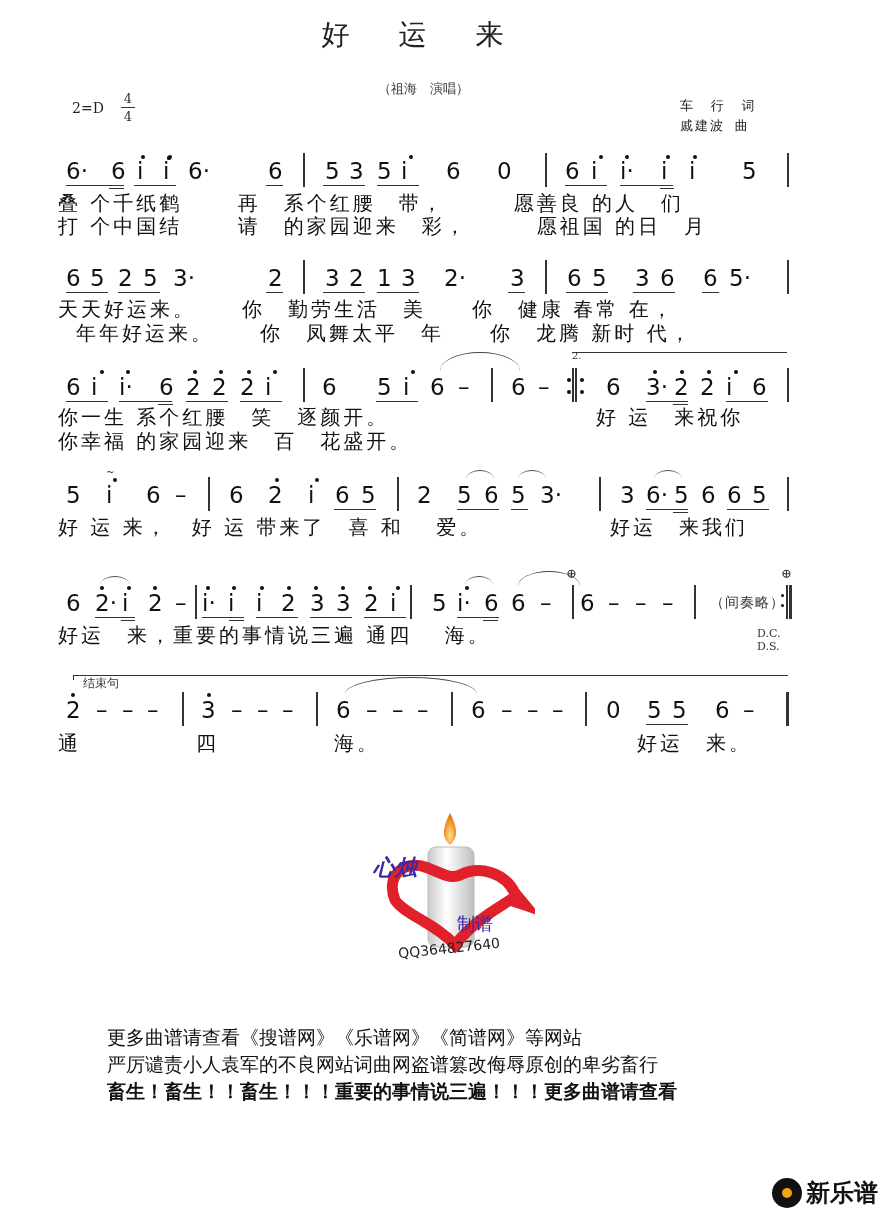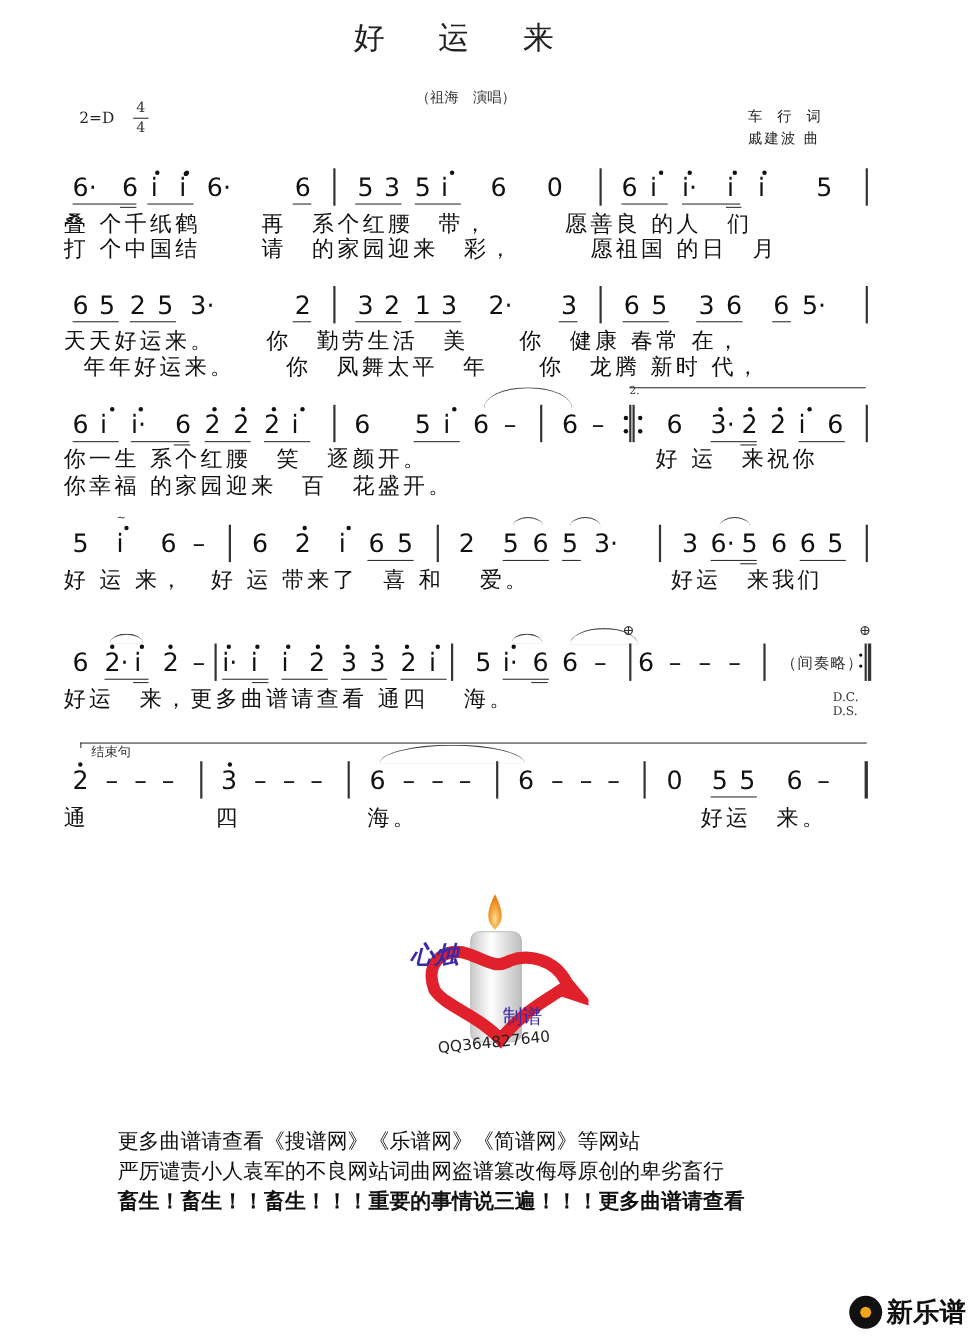--- a/index.html
+++ b/index.html
@@ -5,21 +5,21 @@
   html, body { margin: 0; padding: 0; background: #ffffff; }
   body { width: 888px; height: 1217px; position: relative; overflow: hidden;
          font-family: "DejaVu Sans", sans-serif; color: #111; }
   .abs { position: absolute; }
   .title { left: 0; width: 845px; top: 16px; text-align: center; font-family: "DejaVu Serif", serif;
            font-size: 28px; letter-spacing: 20px; color: #222; }
   .singer { left: 378px; top: 80px; font-size: 13px; font-family: "DejaVu Serif", serif; color: #333; }
   .key { left: 72px; top: 100px; font-size: 14px; font-family: "DejaVu Serif", serif; color: #222; }
   .timesig { left: 121px; top: 90px; width: 14px; text-align: center; font-family: "DejaVu Serif", serif; font-size: 13px; line-height: 17px; color: #333; }
   .timesig .bar { border-top: 1px solid #333; }
-  .credit { left: 680px; font-size: 13px; font-family: Liberation Sans, sans-serif; color: #222; letter-spacing: 5px; }
+  .credit { left: 680px; font-size: 13px; font-family: Liberation Mono, monospace; color: #222; letter-spacing: 5px; }
   .note { font-family: "DejaVu Sans", sans-serif; font-size: 23px; color: #111; line-height: 26px; }
   .lyr { font-family: "DejaVu Sans", sans-serif; font-size: 20px; color: #111; line-height: 24px; letter-spacing: 3px; white-space: nowrap; }
   .dot { position: absolute; width: 4px; height: 4px; background: #111; border-radius: 50%; }
   .ul { position: absolute; height: 1.3px; background: #333; }
   .barline { position: absolute; width: 1.5px; background: #333; height: 34px; }
   .thick { width: 3px; }
   .slur { position: absolute; border-top: 1.3px solid #444; border-radius: 50% 50% 0 0 / 100% 100% 0 0; }
   .bracket { position: absolute; border-top: 1.3px solid #333; }
   .small { font-size: 12px; font-family: "DejaVu Serif", serif; color: #333; }
   .footer { left: 107px; font-size: 19px; color: #111; white-space: nowrap; }
@@ -294,21 +294,21 @@
   <span class="abs note" style="left:662px;top:590px">–</span>
   <span class="barline" style="left:694px;top:585px"></span>
 
   <span class="abs small" style="left:710px;top:594px;font-size:14px;letter-spacing:1px">（间奏略）</span>
   <span class="dot" style="left:781px;top:594px;width:3px;height:3px"></span>
     <span class="dot" style="left:781px;top:604px;width:3px;height:3px"></span>
   <span class="abs small" style="left:781px;top:566px;font-size:13px">⊕</span>
   <span class="barline" style="left:786px;top:585px"></span>
   <span class="barline thick" style="left:789px;top:585px"></span>
 
-  <div class="abs lyr" style="left:58px;top:623px">好运　来，更多曲谱请查看 通四　 海。</div>
+  <div class="abs lyr" style="left:58px;top:623px">好运　来，重要的事情说三遍 通四　 海。</div>
   <span class="abs small" style="left:757px;top:627px;font-size:11px">D.C.</span>
   <span class="abs small" style="left:757px;top:640px;font-size:11px">D.S.</span>
 </div>
 
 <div>
   <span class="bracket" style="left:73px;top:675px;width:715px"></span>
   <span class="abs" style="left:73px;top:675px;width:1px;height:5px;background:#333"></span>
   <span class="abs small" style="left:83px;top:675px;font-size:12px">结束句</span>
 
   <span class="abs note" style="left:66px;top:697px">2</span>

